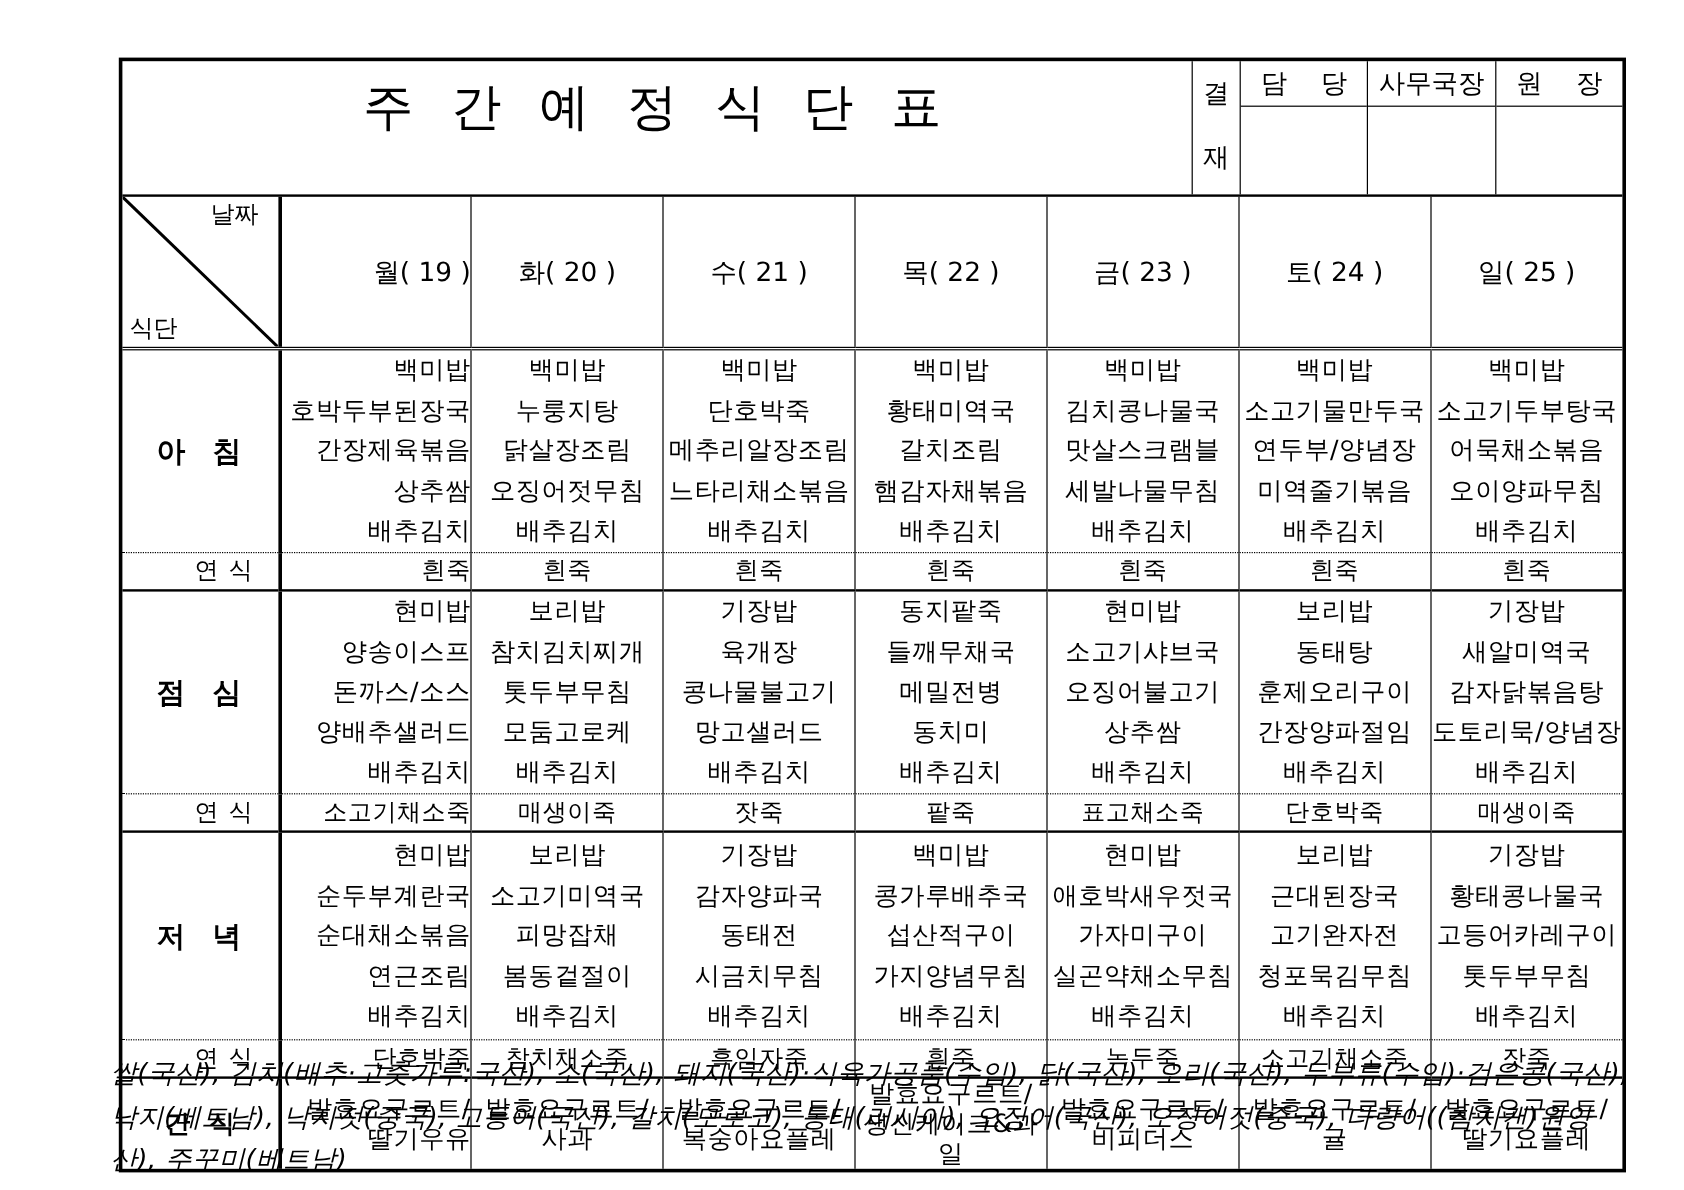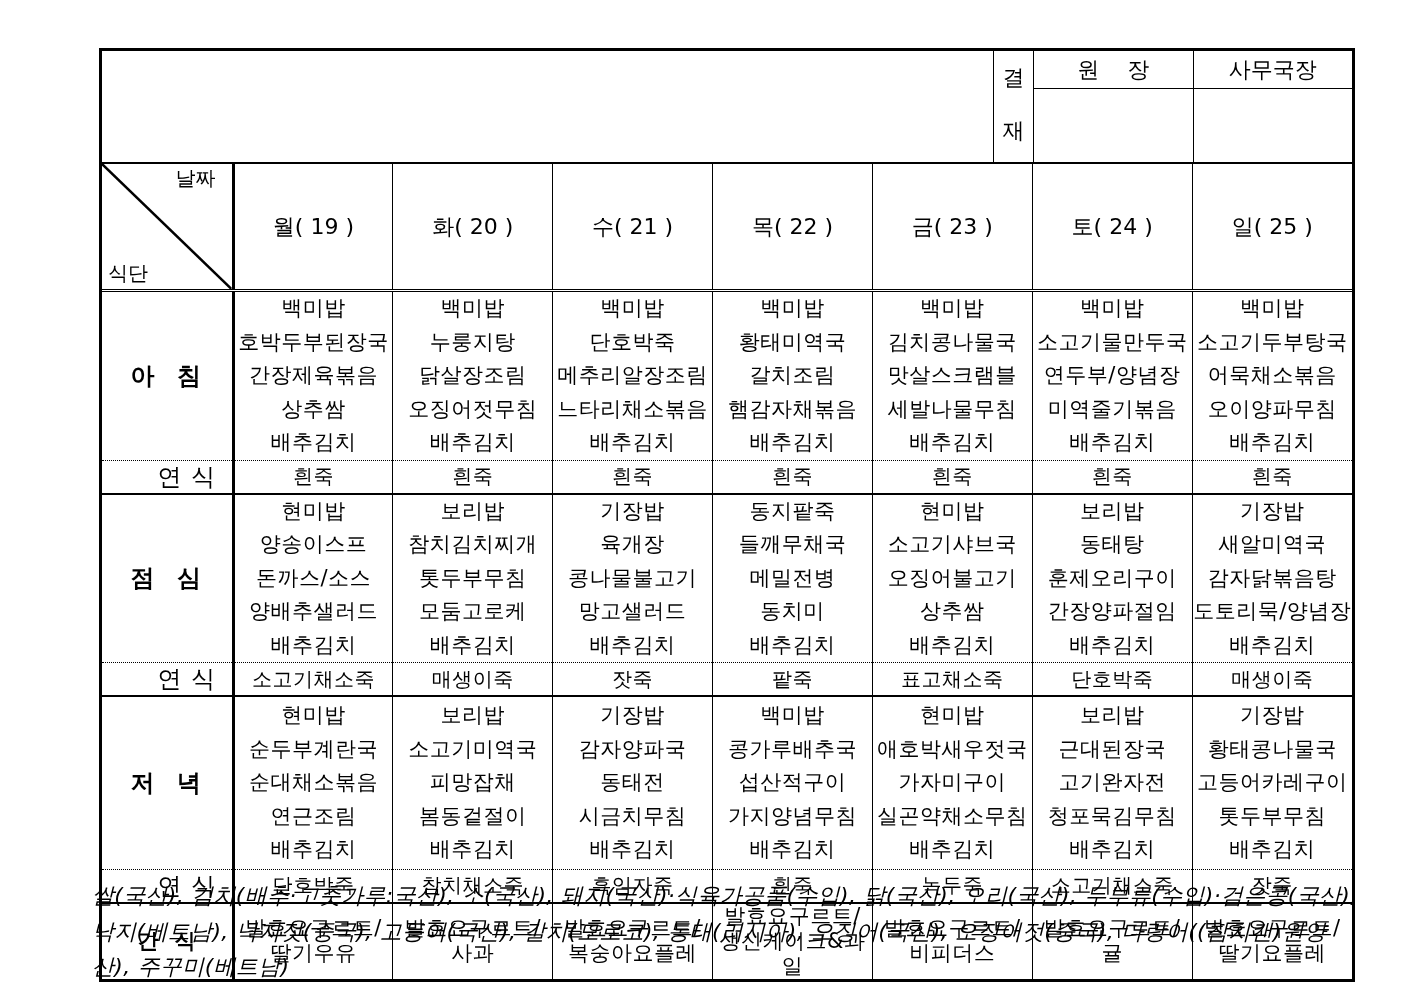--- a/index.html
+++ b/index.html
@@ -19,58 +19,63 @@
   .ap-col:last-child { border-right:none; }
   .ap-title { height:38px; border-bottom:1px solid #000; display:flex; align-items:center;
     justify-content:center; font-size:22px; white-space:pre; }
   .ap-sign { flex:1; }
 
   
   table.menu { border-collapse:collapse; width:100%; table-layout:fixed; }
   col.lab { width:131px; }
   td { border-left:1px solid #000; text-align:center; vertical-align:middle; padding:0; overflow:hidden; }
   td:first-child { border-left:none; }
-  td:nth-child(2) { border-left:3px solid #000; }
+  td:nth-child(2) { border-left:3px solid #000;text-align:right; }
   tr.days td { height:45px; border-bottom:3px double #000; font-size:22px; white-space:pre; }
   tr.meal td { height:168px; border-bottom:1px dotted #000; }
   tr.meal td.tall { height:173px; }
   tr.soft td { height:32px; border-bottom:2px solid #000; font-size:20px; letter-spacing:0.5px; white-space:pre; }
   tr.snack td { height:50px; font-size:21px; line-height:25px; letter-spacing:0.5px; }
   td.rowlabel { font-size:24px; font-weight:bold; white-space:pre; letter-spacing:2px; }
-  tr.soft td.rowlabel { font-size:24px; font-weight:normal; letter-spacing:1px;padding-left:40px; }
+  tr.soft td.rowlabel { font-size:20px; font-weight:normal; letter-spacing:1px;padding-left:40px; }
   .mline { line-height:33.5px; font-size:21px; letter-spacing:0.5px; white-space:pre; }
 
   
   td.diag { position:relative; }
   td.diag svg { position:absolute; left:0; top:0; width:100%; height:100%; }
   .corner-top { position:absolute; right:16px; top:1px; font-size:20px; }
   .corner-bottom { position:absolute; left:6px; bottom:2px; font-size:20px; }
 
   
   .origin { position:absolute; left:92px; top:878px; width:1268px; font-size:22px;
     line-height:1.62; letter-spacing:0.3px; word-break:break-all;font-style:italic; }
 </style>
 </head>
 <body>
 
 <div class="sheet">
 
   <div class="tophead">
+    <div class="doc-title">주 간 예 정 식 단 표</div>
 
     <div class="approval">
       <div class="ap-stamp">
         <span>결</span>
         <span>재</span>
       </div>
       <div class="ap-col">
-        <div class="ap-title">원    장</div>
+        <div class="ap-title">담    당</div>
         <div class="ap-sign"></div>
       </div>
       <div class="ap-col">
         <div class="ap-title">사무국장</div>
+        <div class="ap-sign"></div>
+      </div>
+      <div class="ap-col">
+        <div class="ap-title">원    장</div>
         <div class="ap-sign"></div>
       </div>
     </div>
   </div>
 
   <table class="menu">
     <colgroup>
         <col class="lab">
         <col>
         <col>

